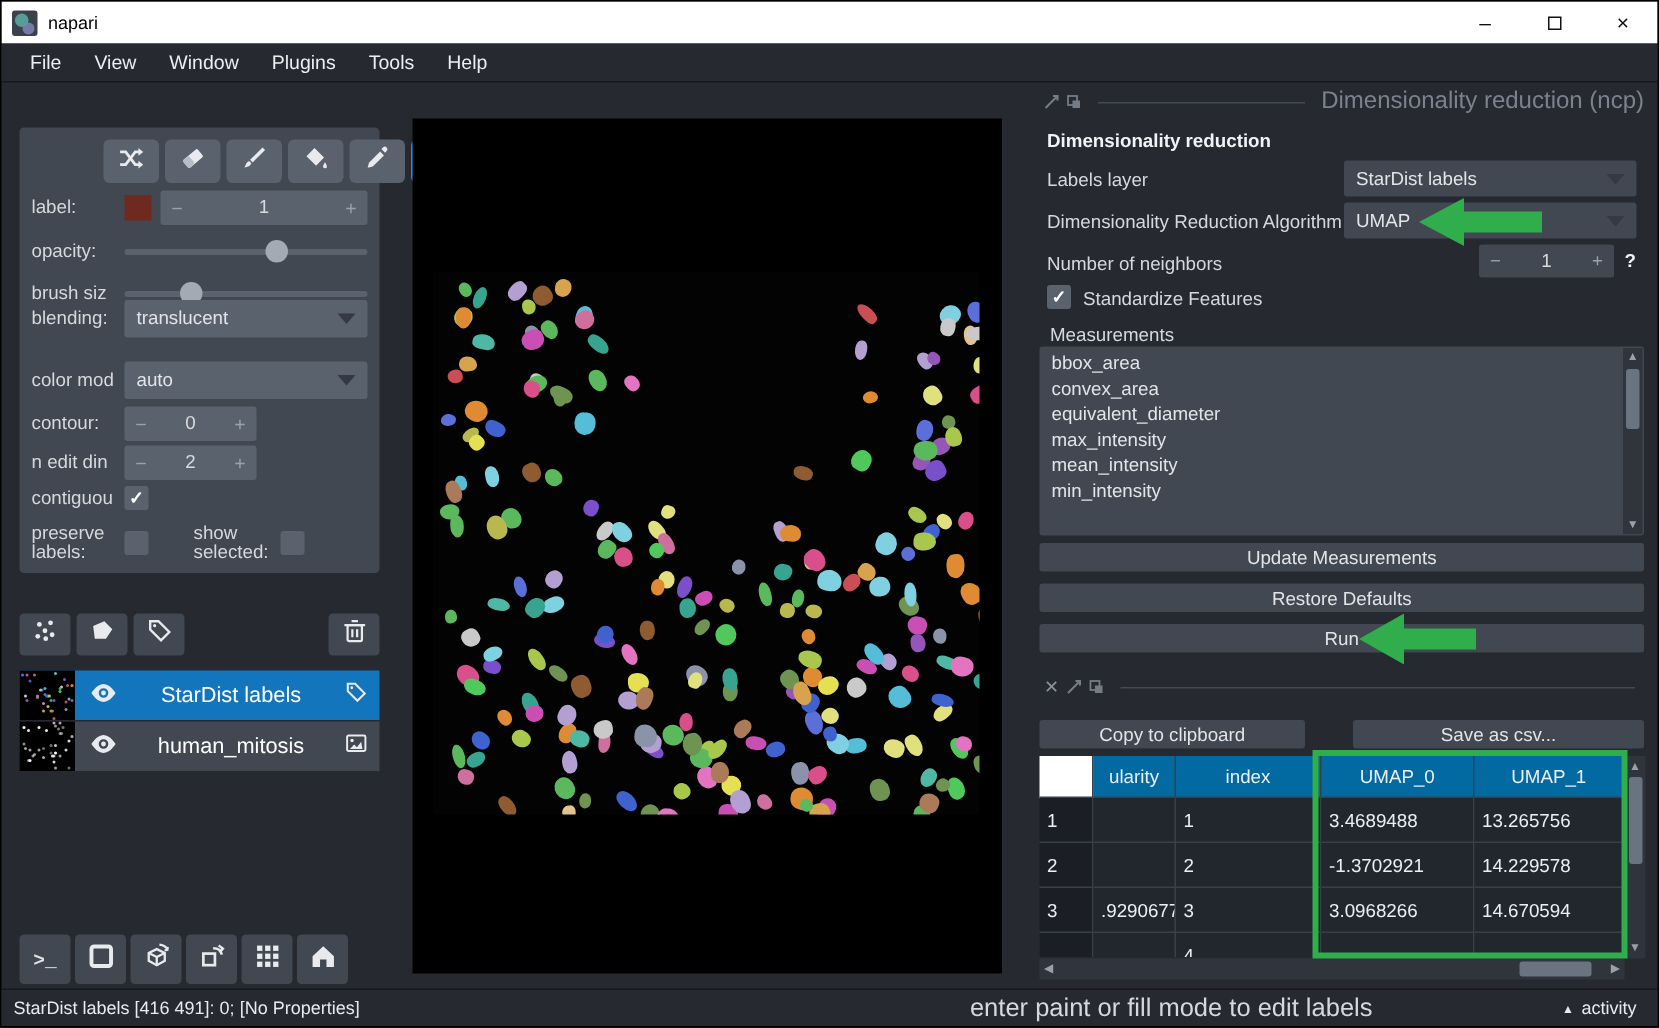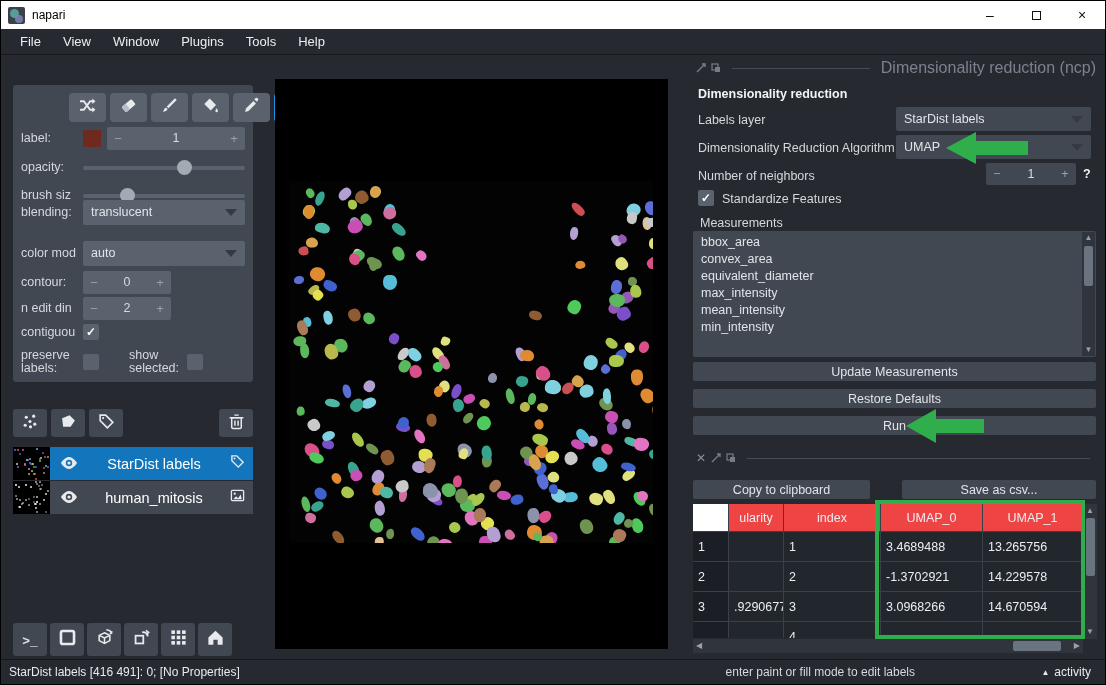--- a/index.html
+++ b/index.html
@@ -87,34 +87,34 @@
   .vscroll .thumb{ width:9px; background:#6a7380; border-radius:2px; position:absolute;}
   .scroll-arrow{ color:#9aa0aa; font-size:8px; line-height:12px;}
   .rbtn{ position:absolute; background:#414851; border-radius:2px; display:flex; align-items:center; justify-content:center; color:#e2e4e8; font-size:12.5px;}
   .green-arrow{ position:absolute; pointer-events:none;}
   .green-box{ position:absolute; border:4px solid #2fae4b; pointer-events:none;}
 
   
   .tbl{ position:absolute; left:692px; top:503px; width:390px; }
   .tbl-row{ display:flex; }
   .tbl .cell{ border:1px solid #3a4049; border-left:none; border-top:none; color:#eceef1; font-size:12.5px; display:flex; align-items:center; padding:0 5px; overflow:hidden; white-space:nowrap; background:#22262d; height:30px;}
-  .tbl .hcell{ background:#ef4444; justify-content:center; height:28px;}
+  .tbl .hcell{ background:#0369a1; justify-content:center; height:28px;}
   .tbl .rowhdr{ background:#1b1e24; width:36px; flex:none; justify-content:flex-start;}
   .tbl .corner{ background:#ffffff; width:36px; flex:none; height:28px;}
   .c-ul{width:55px; flex:none;} .c-ix{width:97px; flex:none;} .c-u0{width:102px; flex:none;} .c-u1{width:100px; flex:none;}
   .hscroll{ position:absolute; left:692px; top:638px; width:390px; height:14px; background:#30343c; }
   .hscroll .thumb{ position:absolute; top:2px; height:10px; width:48px; background:#6a7380; border-radius:2px; right:22px;}
   .hscroll .la{ position:absolute; left:3px; top:1px; } .hscroll .ra{ position:absolute; right:3px; top:1px;}
   .tbl-vscroll{ position:absolute; left:1083px; top:503px; width:13px; height:135px; background:#30343c;}
   .tbl-vscroll .thumb{ position:absolute; top:14px; left:2px; width:9px; height:58px; background:#6a7380; border-radius:2px;}
 
   
   .statusbar{ position:absolute; left:0; bottom:0; width:100%; height:25px; background:#262930; border-top:1px solid #16181d; display:flex; align-items:center;}
   .status-left{ color:#e8eaed; font-size:12px; margin-left:8px;}
-  .status-hint{ position:absolute; right:190px; color:#d6d8dd; font-size:12px;}
+  .status-hint{ position:absolute; right:190px; color:#d6d8dd; font-size:17px;}
   .activity{ position:absolute; right:14px; color:#e8eaed; font-size:12px; display:flex; align-items:center; gap:5px;}
   .activity .caret{ font-size:8px;}
 </style>
 </head>
 <body>
 
 <div id="window">
 
   <div class="titlebar">
     <div class="app-icon">

